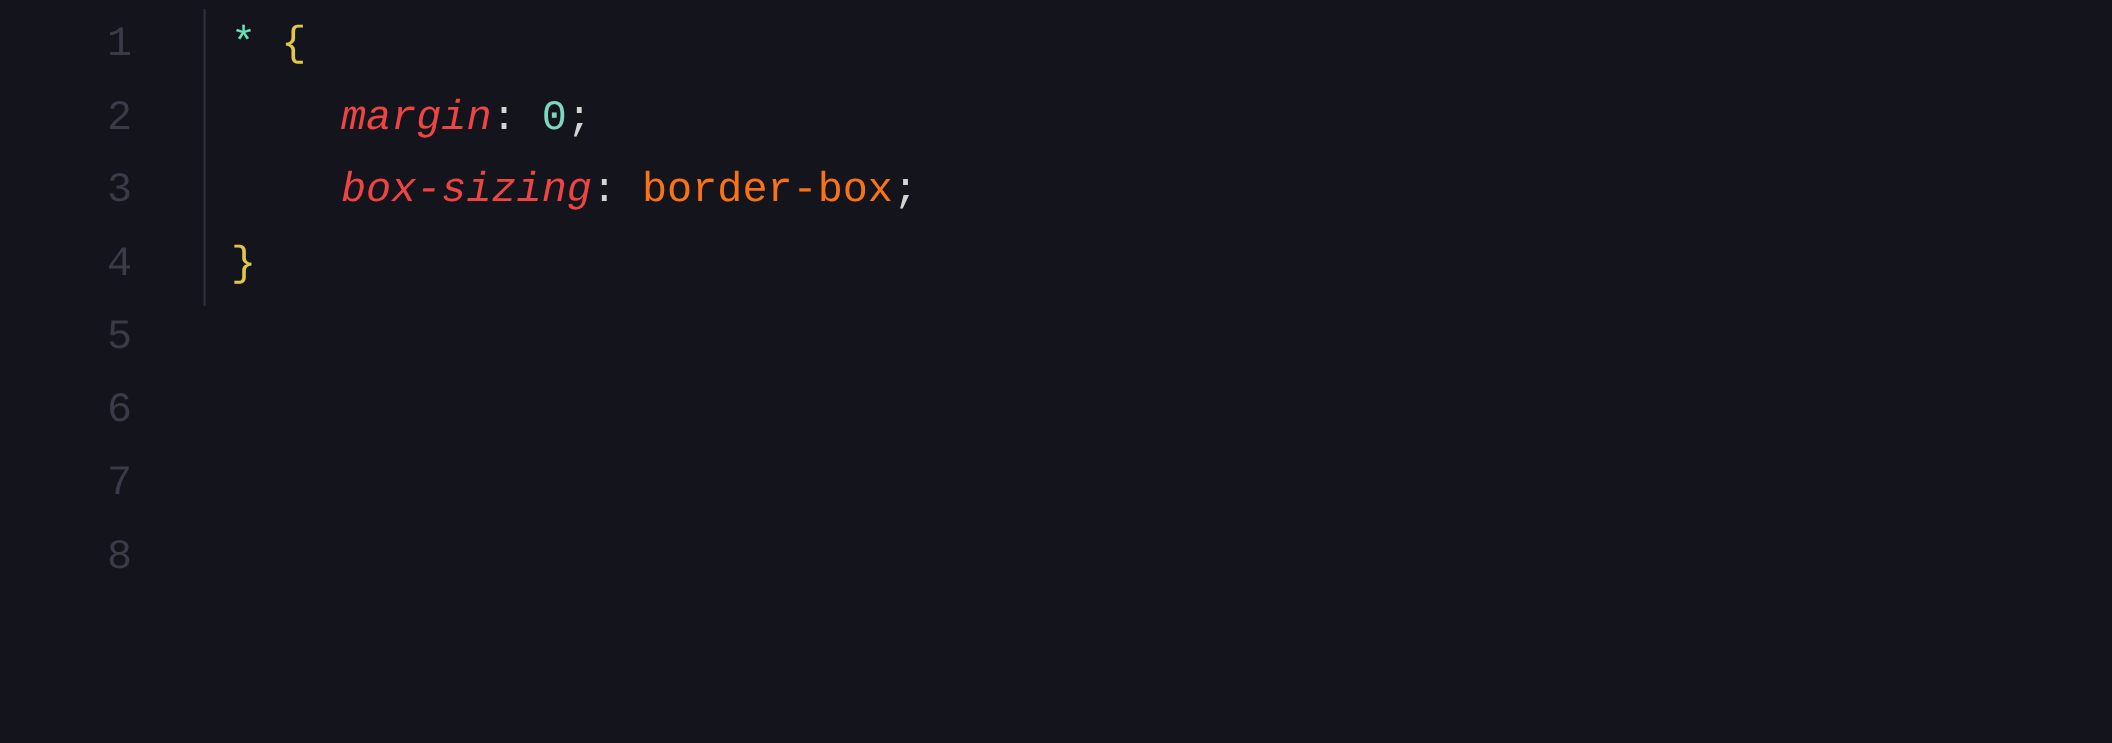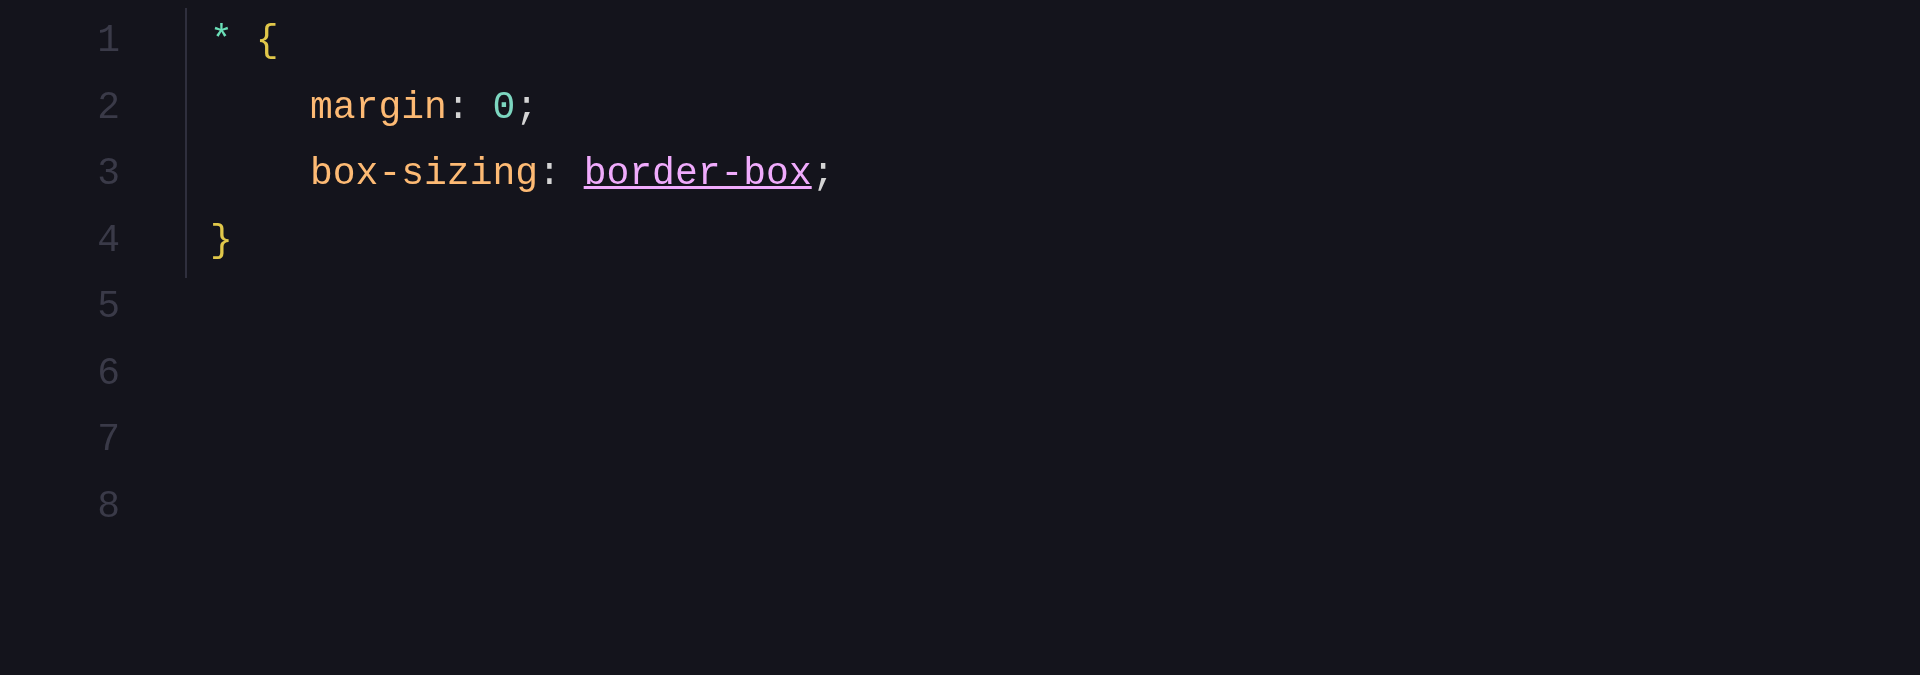--- a/index.html
+++ b/index.html
@@ -46,24 +46,24 @@
       width: 2px;
       height: 270px;
       background: #2f2f3d;
     }
     .code-line {
       white-space: pre;
       color: #d4d4d4;
     }
     .tok-selector { color: #6be0b8; }
     .tok-brace { color: #e0c74a; }
-    .tok-property { color: #fdba74; }
+    .tok-property { color: #ef4444; font-style: italic; }
     .tok-colon { color: #d4d4d4; }
     .tok-number { color: #7dd6c0; }
-    .tok-value { color: #f0abfc; text-decoration: underline; }
+    .tok-value { color: #f97316; }
     .tok-semi { color: #d4d4d4; }
     .indent { display:inline-block; width: 100px; }
   </style>
 </head>
 <body>
 
 <div class="editor">
   <div class="gutter">
     <span class="line-num">1</span>
     <span class="line-num">2</span>

